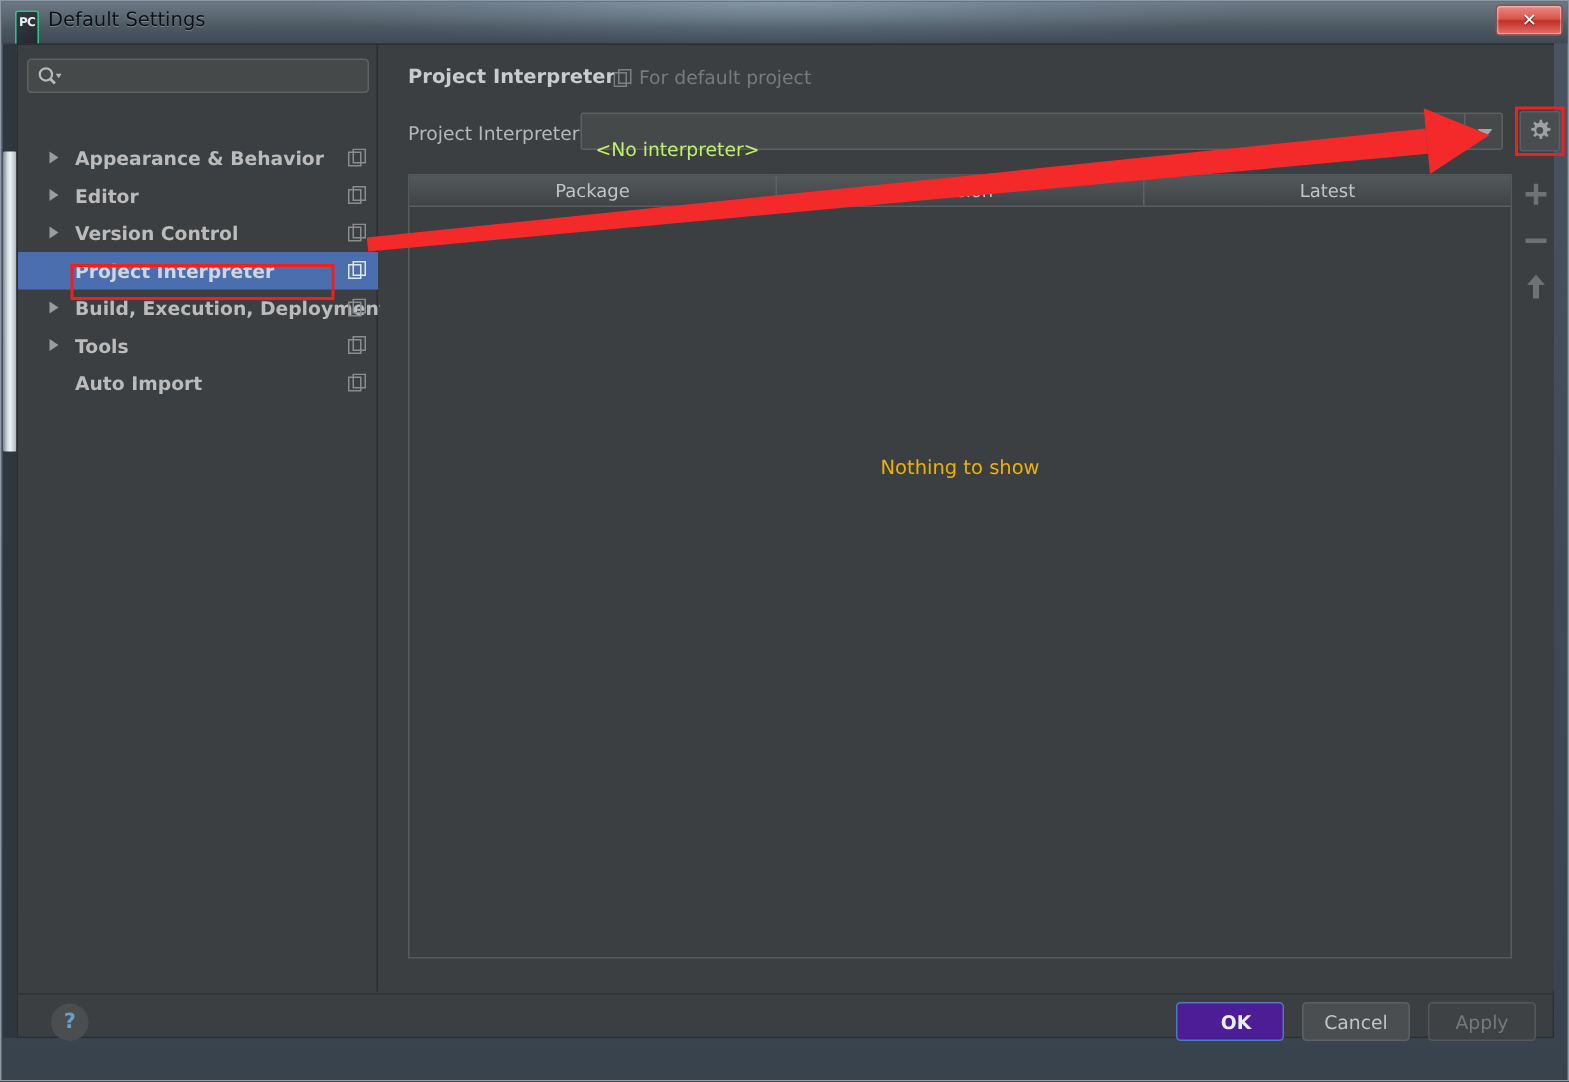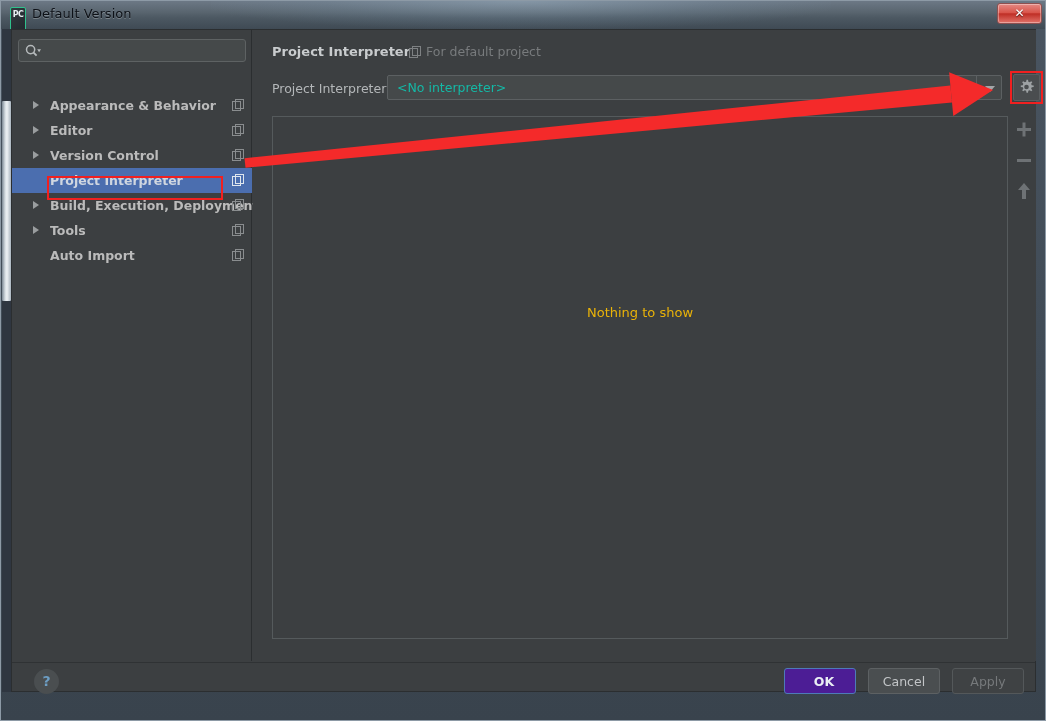--- a/index.html
+++ b/index.html
@@ -172,22 +172,22 @@
     font-family: "DejaVu Sans", sans-serif;
   }
   #interp-combo {
     position: absolute; left: 134px; top: 45px;
     width: 615px; height: 25px;
     background: #45494a;
     border: 1px solid #5c6062;
     border-radius: 2px;
   }
   #interp-value {
-    position: absolute; left: 9px; top: 4px;
-    font-size: 12.5px; color: #14b8a6;
+    position: absolute; left: 9px; top: 16px;
+    font-size: 12.5px; color: #bef264;
     font-family: "DejaVu Sans", sans-serif;
   }
   #combo-arrow-btn {
     position: absolute; right: 0px; top: 0px;
     width: 25px; height: 23px;
     border-left: 1px solid #5c6062;
     cursor: pointer;
   }
   #combo-arrow-btn::after {
     content:"";
@@ -316,21 +316,21 @@
   }
 </style>
 </head>
 <body>
 
 <div id="window">
 
   <div id="titlebar">
     <div id="title-glow"></div>
     <div id="app-icon">PC</div>
-    <div id="win-title">Default Version</div>
+    <div id="win-title">Default Settings</div>
     <div id="close-btn">✕</div>
   </div>
 
   <div id="edge-strip">
     <div id="edge-thumb"></div>
   </div>
 
   <div id="content">
 
     <div id="sidebar">
@@ -422,20 +422,25 @@
         <svg width="17" height="17" viewBox="0 0 17 17" style="position:absolute;left:4px;top:4px;">
           <g fill="#9ea2a4">
             <path d="M8.5 0.8 l1.5 0 l0.35 2.0 l1.3 0.55 l1.65 -1.2 l1.05 1.05 l-1.2 1.65 l0.55 1.3 l2.0 0.35 l0 1.5 l-2.0 0.35 l-0.55 1.3 l1.2 1.65 l-1.05 1.05 l-1.65 -1.2 l-1.3 0.55 l-0.35 2.0 l-1.5 0 l-0.35 -2.0 l-1.3 -0.55 l-1.65 1.2 l-1.05 -1.05 l1.2 -1.65 l-0.55 -1.3 l-2.0 -0.35 l0 -1.5 l2.0 -0.35 l0.55 -1.3 l-1.2 -1.65 l1.05 -1.05 l1.65 1.2 l1.3 -0.55 z"></path>
           </g>
           <circle cx="8.5" cy="8.0" r="2.3" fill="#4a4d4f"></circle>
         </svg>
       </div>
       <div id="gear-redbox" style="border-color: rgb(240, 32, 32);"></div>
 
       <div id="table-wrap">
+        <div id="table-head">
+          <div class="th" id="th0">Package</div>
+          <div class="th" id="th1">Version</div>
+          <div class="th" id="th2">Latest</div>
+        </div>
         <div id="empty-msg">Nothing to show</div>
       </div>
 
       <div id="side-tools">
         <div class="stool" id="tool-add">
           <svg width="26" height="27" viewBox="0 0 26 27">
             <rect x="6" y="12" width="14" height="3" fill="#6e7275"></rect>
             <rect x="11.5" y="6.5" width="3" height="14" fill="#6e7275"></rect>
           </svg>
         </div>

